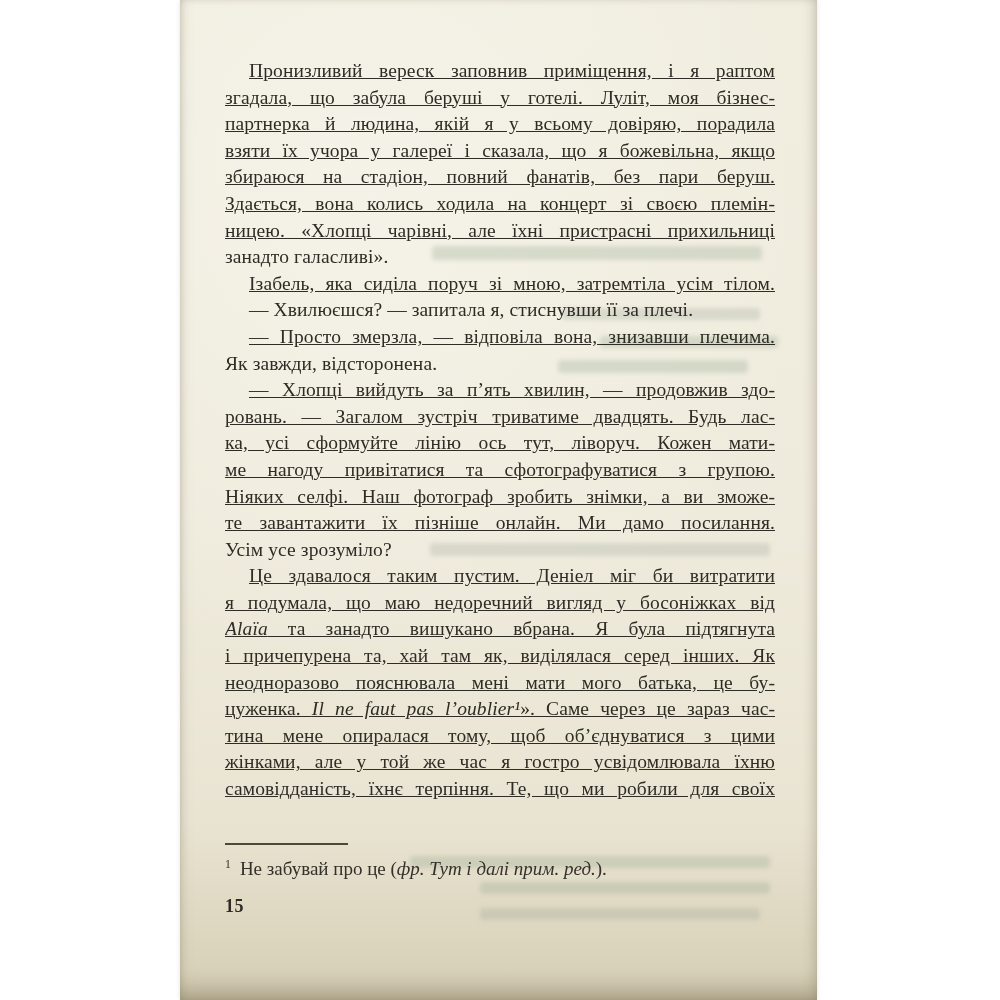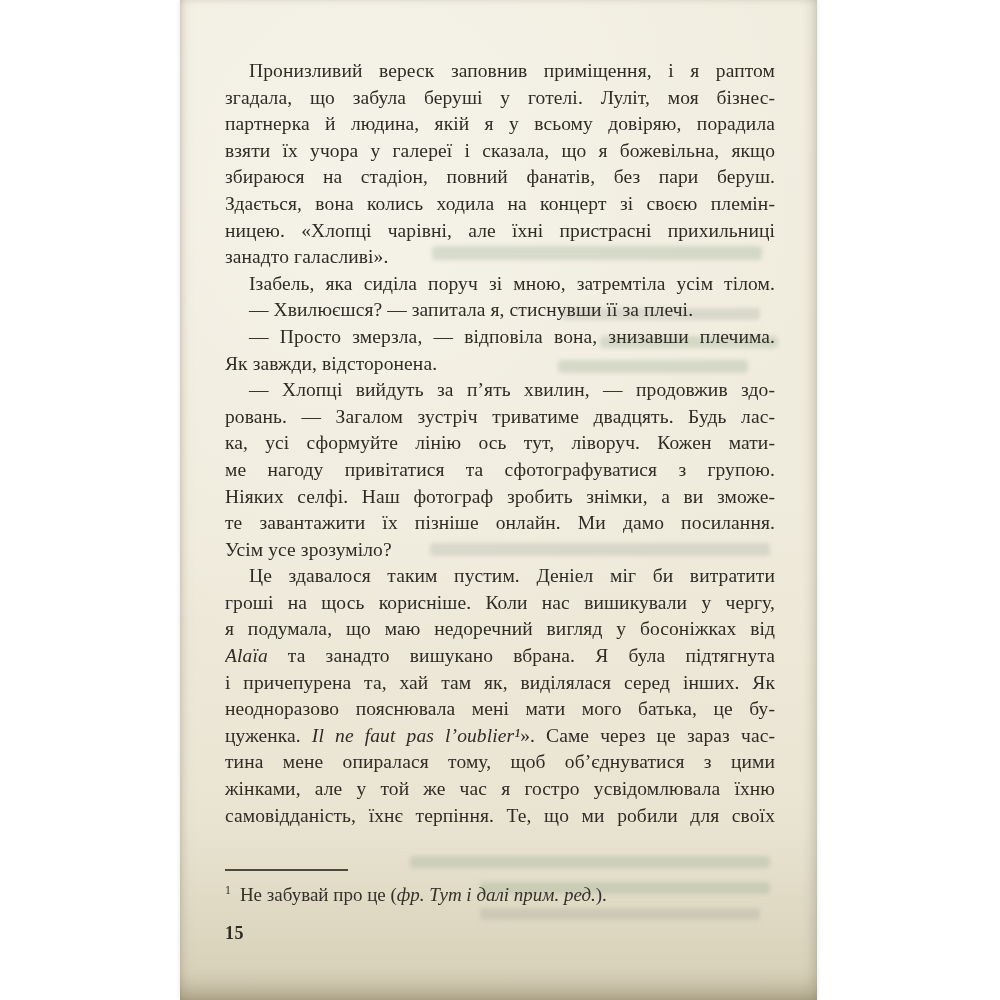--- a/index.html
+++ b/index.html
@@ -44,21 +44,21 @@
   .para { margin: 0; }
   .line {
     height: 26.6px;
     line-height: 26.6px;
     overflow: hidden;
     white-space: normal;
     text-align: justify;
     text-align-last: left;
     letter-spacing: 0.1px;
   }
-  .line.j { text-align-last: justify; }
+  .line.j { text-align-last: justify; text-decoration: underline; }
   .line.indent { padding-left: 24px; }
   .it { font-style: italic; }
   .footnote { position: relative; width: 550px; }
   .footnote-rule {
     margin-top: 40px;
     width: 123px;
     height: 2px;
     background: #4d483c;
   }
   .footnote-text {
@@ -130,21 +130,20 @@
           <div class="line j indent"><span>— Хлопці вийдуть за п’ять хвилин, — продовжив здо-</span></div>
           <div class="line j"><span>ровань. — Загалом зустріч триватиме двадцять. Будь лас-</span></div>
           <div class="line j"><span>ка, усі сформуйте лінію ось тут, ліворуч. Кожен мати-</span></div>
           <div class="line j"><span>ме нагоду привітатися та сфотографуватися з групою.</span></div>
           <div class="line j"><span>Ніяких селфі. Наш фотограф зробить знімки, а ви зможе-</span></div>
           <div class="line j"><span>те завантажити їх пізніше онлайн. Ми дамо посилання.</span></div>
           <div class="line"><span>Усім усе зрозуміло?</span></div>
         </div>
         <div class="para">
           <div class="line j indent"><span>Це здавалося таким пустим. Деніел міг би витратити</span></div>
-          <div class="line j"><span>гроші на щось корисніше. Коли нас вишикували у чергу,</span></div>
           <div class="line j"><span>я подумала, що маю недоречний вигляд у босоніжках від</span></div>
           <div class="line j"><span class="it">Alaïa</span><span> та занадто вишукано вбрана. Я була підтягнута</span></div>
           <div class="line j"><span>і причепурена та, хай там як, виділялася серед інших. Як</span></div>
           <div class="line j"><span>неодноразово пояснювала мені мати мого батька, це бу-</span></div>
           <div class="line j"><span>цуженка. </span><span class="it">Il ne faut pas l’oublier¹</span><span>». Саме через це зараз час-</span></div>
           <div class="line j"><span>тина мене опиралася тому, щоб об’єднуватися з цими</span></div>
           <div class="line j"><span>жінками, але у той же час я гостро усвідомлювала їхню</span></div>
           <div class="line j"><span>самовідданість, їхнє терпіння. Те, що ми робили для своїх</span></div>
         </div>
       </div>

